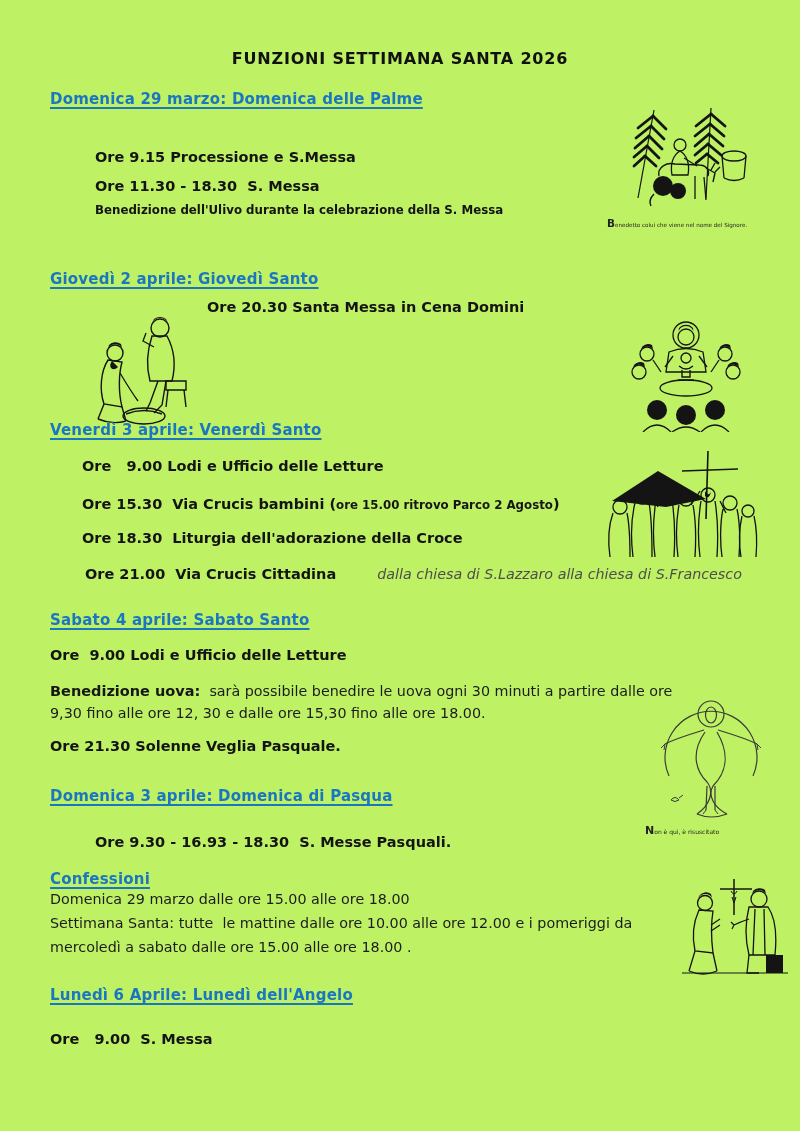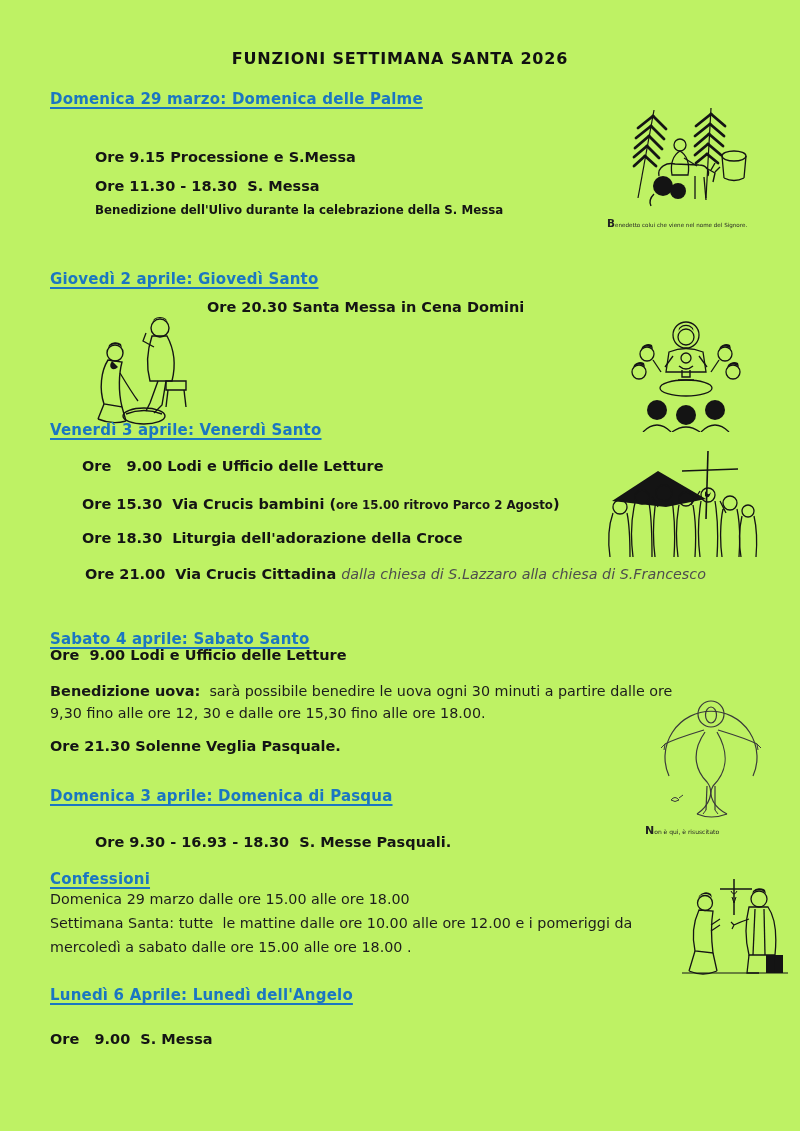--- a/index.html
+++ b/index.html
@@ -15,21 +15,21 @@
   .h{
     font-weight:700;font-size:15px;color:#1b76c2;
     text-decoration:underline;text-decoration-thickness:1.5px;text-underline-offset:3px;
     letter-spacing:0.2px;
   }
   .ore{font-weight:700;font-size:14.5px;color:#141414;}
   .note{font-weight:700;font-size:11.8px;color:#141414;}
   .reg{font-weight:400;font-size:14.3px;color:#1c1c1c;}
   .boldlbl{font-weight:700;font-size:14.5px;}
   .small-inline{font-weight:700;font-size:11.8px;text-align:right;}
-  .italic-detail{font-weight:400;font-style:italic;font-size:14.3px;color:#4d4d4d;}
+  .italic-detail{font-weight:400;font-style:italic;font-size:14.3px;color:#4d4d4d;margin-left:36px;}
   .illus{position:absolute;}
   .illus svg{display:block;}
   .caption{
     position:absolute;left:0;width:100%;text-align:left;
     font-size:5.6px;color:#222;white-space:pre;font-weight:400;
   }
   .cap-initial{font-size:10.5px;font-weight:700;}
   .cap-initial-n{font-size:11px;font-weight:700;}
   line,path,circle,ellipse,rect{vector-effect:non-scaling-stroke;}
 </style>
@@ -189,21 +189,21 @@
           <path d="M105,54 C102,72 102,94 104,110 M119,54 C122,72 122,94 121,110"></path>
         <path d="M109,44 q3,6 6,1 q-2,8 -6,4 Z" fill="#141414" stroke="none"></path>
         <circle cx="134" cy="56" r="7"></circle>
           <path d="M127,62 C124,76 124,96 126,110 M141,62 C144,76 144,96 143,110 M130,66 L124,54"></path>
         <circle cx="152" cy="64" r="6"></circle>
           <path d="M146,69 C143,82 143,98 145,110 M158,69 C161,82 161,98 160,110"></path>
       </g>
     </svg>
   </div>
 
-  <div class="abs h" style="left:50px;top:630px;text-align:center;">Sabato 4 aprile: Sabato Santo</div>
+  <div class="abs h" style="left:50px;top:611px;text-align:center;">Sabato 4 aprile: Sabato Santo</div>
   <div class="abs ore" style="left:50px;top:647px;">Ore  9.00 Lodi e Ufficio delle Letture</div>
   <div class="abs" style="left:50px;top:681px;"><span class="boldlbl">Benedizione uova:</span><span class="reg">  sarà possibile benedire le uova ogni 30 minuti a partire dalle ore</span></div>
   <div class="abs reg" style="left:50px;top:705px;">9,30 fino alle ore 12, 30 e dalle ore 15,30 fino alle ore 18.00.</div>
   <div class="abs ore" style="left:50px;top:738px;">Ore 21.30 Solenne Veglia Pasquale.</div>
 
   <div class="illus" style="left:645px;top:686px;width:132px;height:152px;">
     <svg width="132" height="136" viewBox="0 0 132 136" fill="none" stroke="#3a3a3a" stroke-width="1.2">
 
       <path d="M24,90 A46,46 0 1 1 108,90"></path>
 

